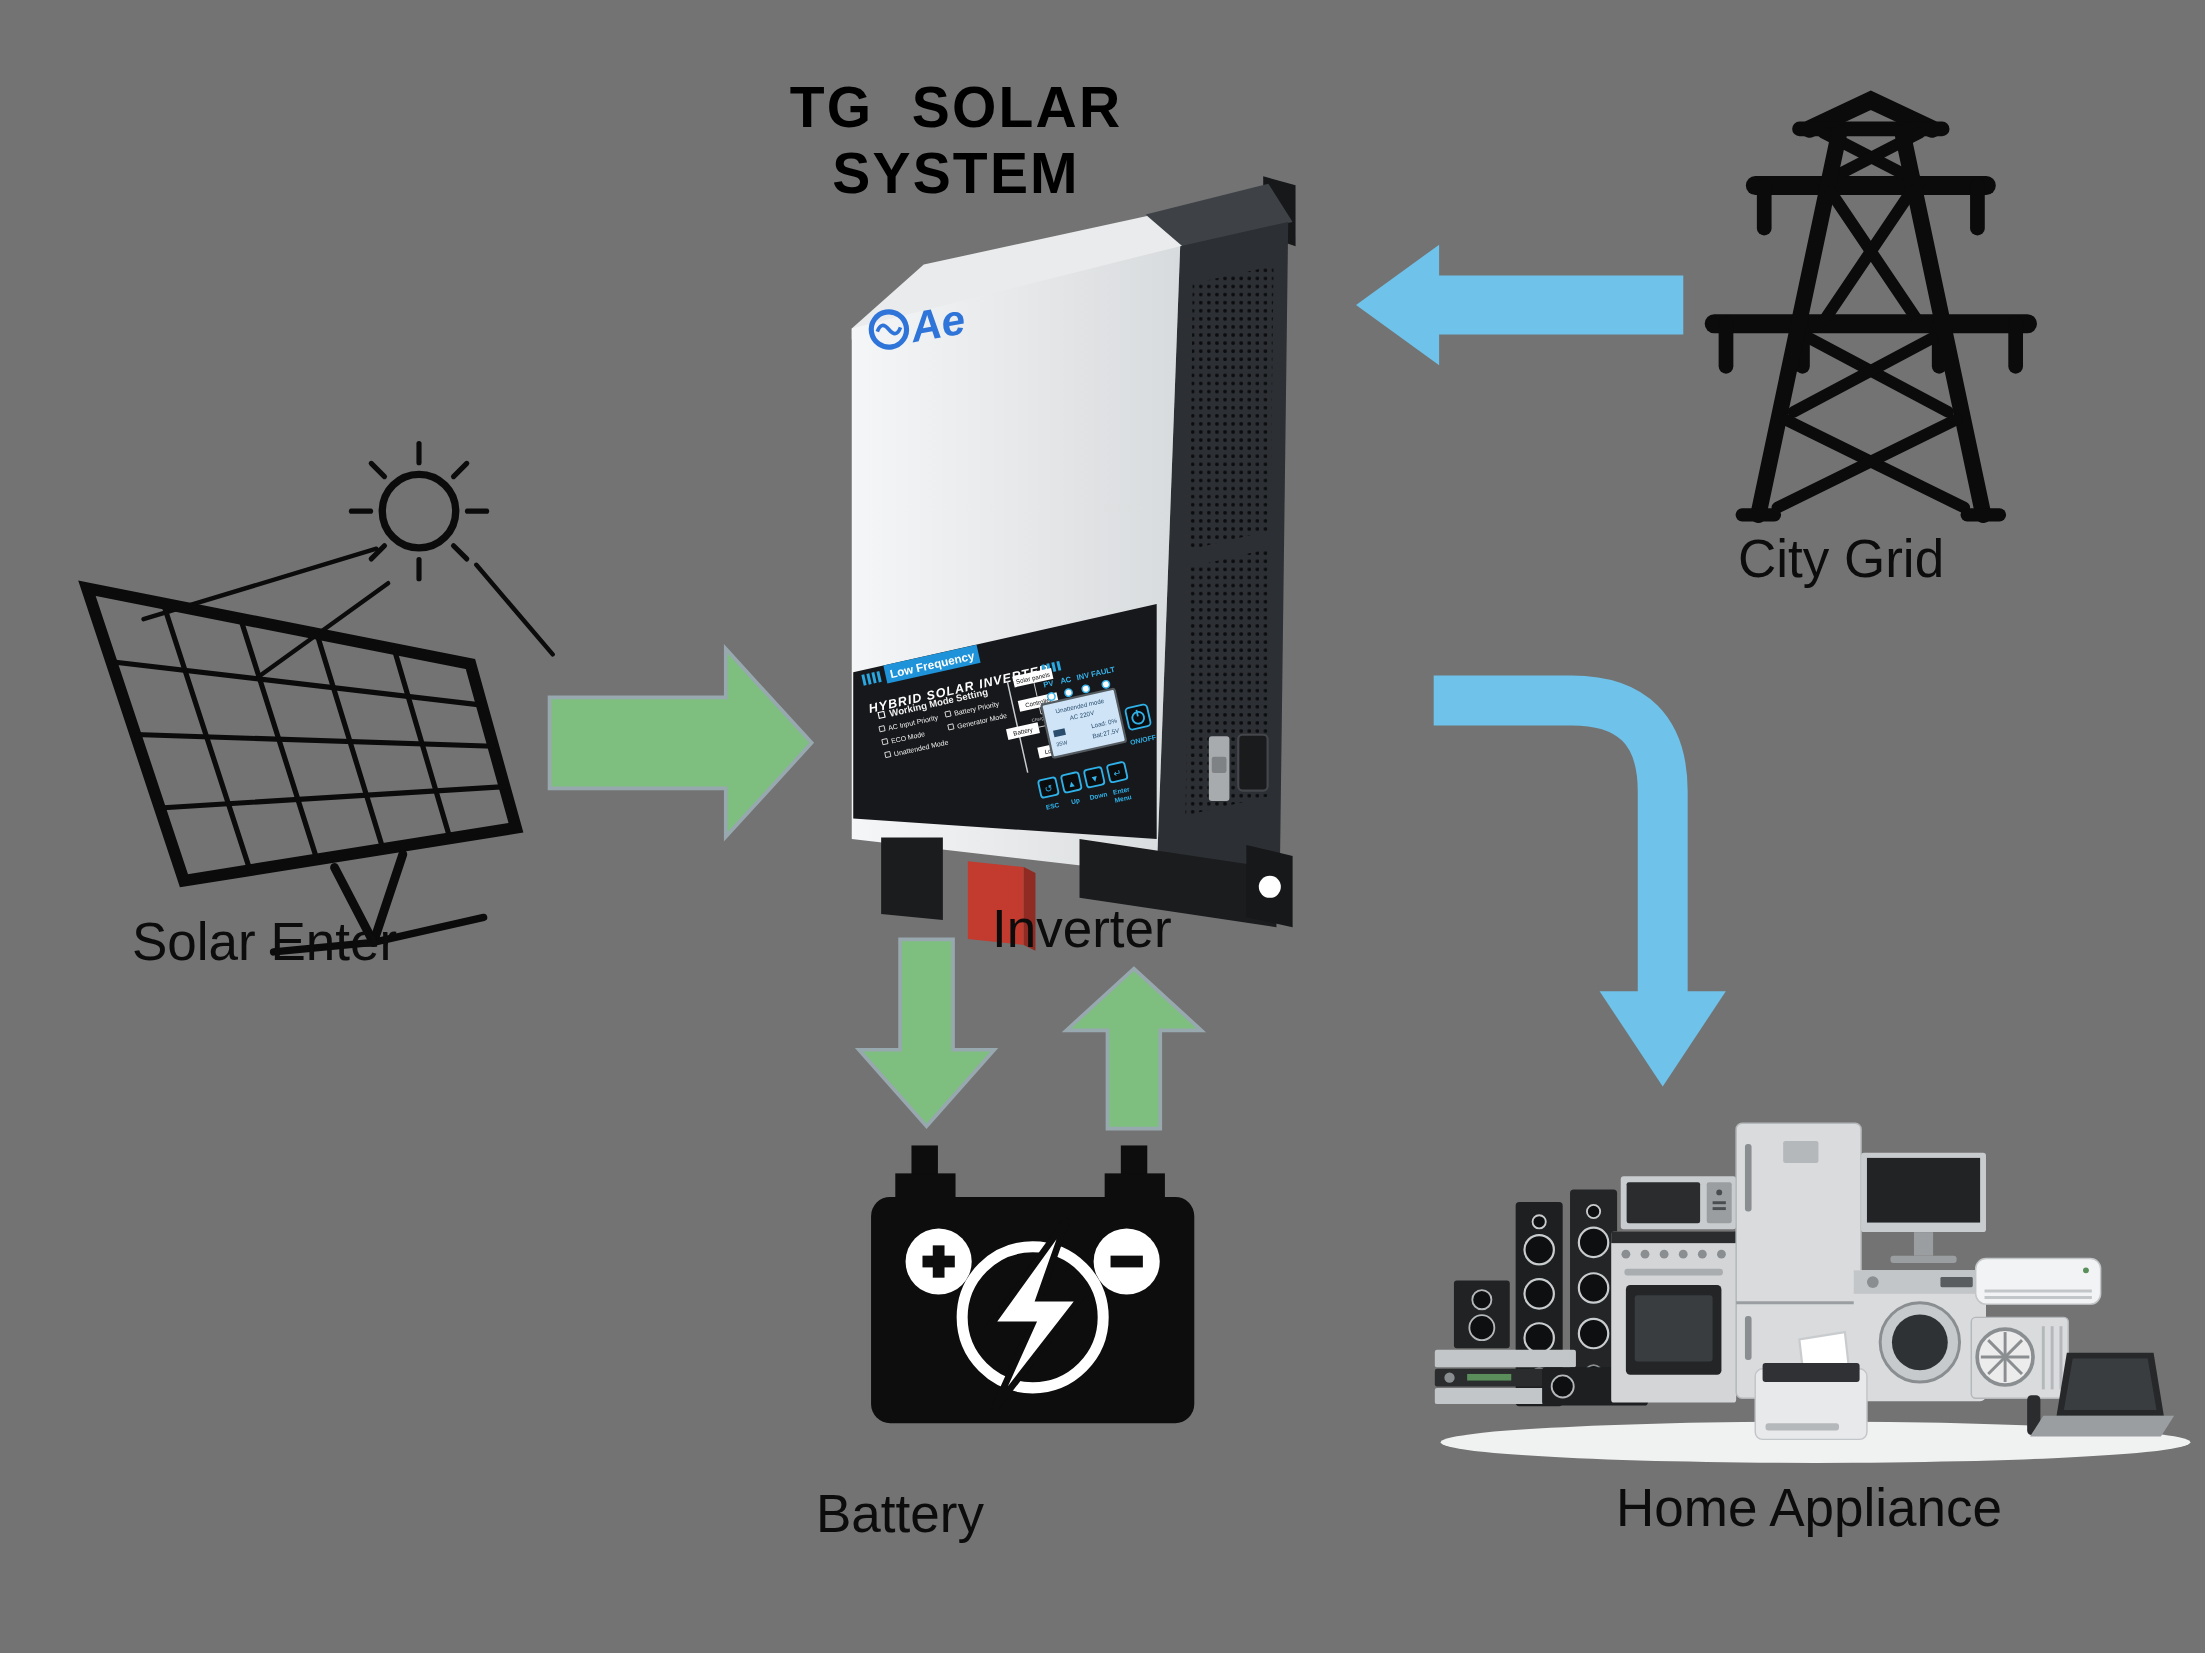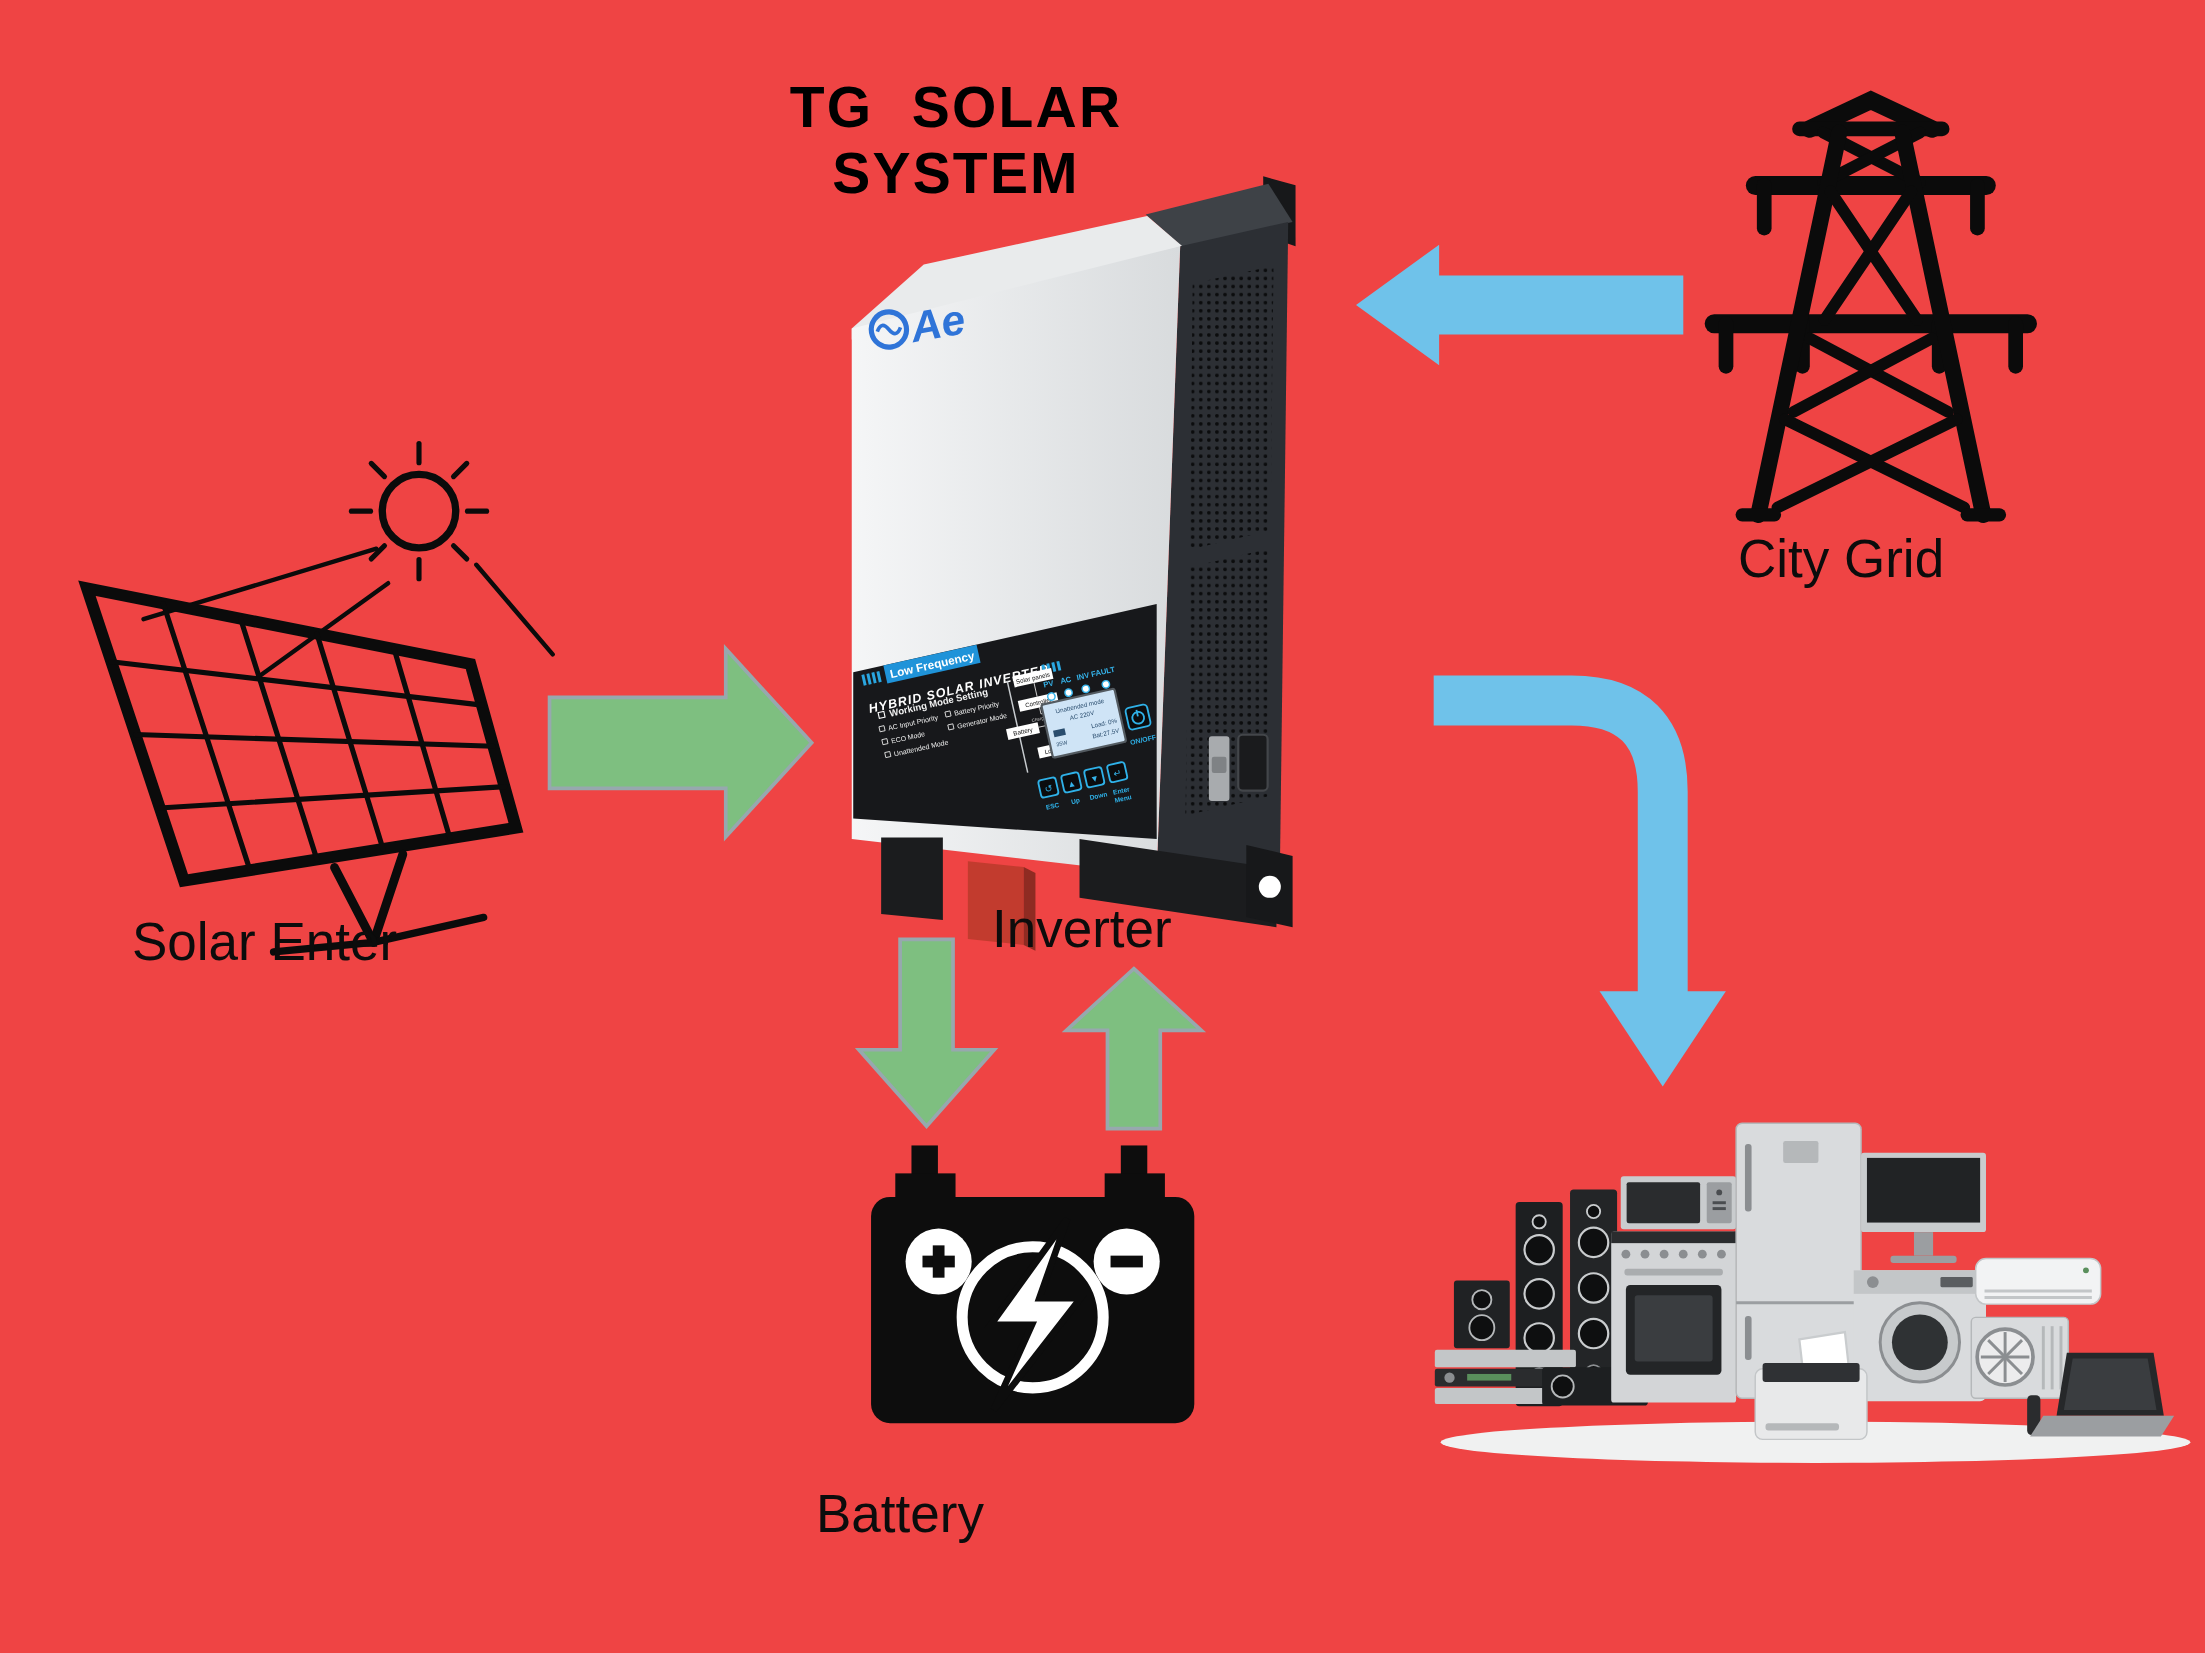--- a/index.html
+++ b/index.html
@@ -1,16 +1,16 @@
 <!DOCTYPE html>
 <html style="font-size:11.8px"><head>
 <meta charset="utf-8">
 <style>
   html,body{margin:0;padding:0;background:#ffffff;}
-  #canvas{position:relative;width:2205px;height:1654px;background:#ef4444;overflow:hidden;
+  #canvas{position:relative;width:2205px;height:1654px;background:#737373;overflow:hidden;
           font-family:"Liberation Sans",sans-serif;color:#0f0f0f;}
   .abs{position:absolute;}
   .node-label{position:absolute;text-align:left;font-size:53px;color:#0c0c0c;line-height:1.05;}
   #title{position:absolute;left:662px;top:74px;width:588px;text-align:center;
          font-size:57px;font-weight:700;letter-spacing:2.2px;word-spacing:20.6px;color:#000;}
   svg{position:absolute;overflow:visible;}
   text{font-family:"Liberation Sans",sans-serif;}
 </style>
 </head>
 <body>
@@ -376,15 +376,16 @@
       <rect x="2402" y="1936" width="100" height="10" rx="4" fill="#b5b8ba"></rect>
     </g>
 
     <rect x="2758" y="1898" width="18" height="54" rx="6" fill="#2a2c2e"></rect>
     <g>
       <polygon points="2812,1840 2930,1840 2944,1926 2798,1926" fill="#26282a"></polygon>
       <polygon points="2820,1848 2922,1848 2934,1918 2808,1918" fill="#3a3d40"></polygon>
       <polygon points="2780,1926 2958,1926 2940,1954 2762,1954" fill="#9b9ea1"></polygon>
     </g>
   </svg>
+  <div class="node-label" style="left:1616px;top:1480px;width:515px;">Home Appliance</div>
 
 </div>
 
 
 </body></html>

